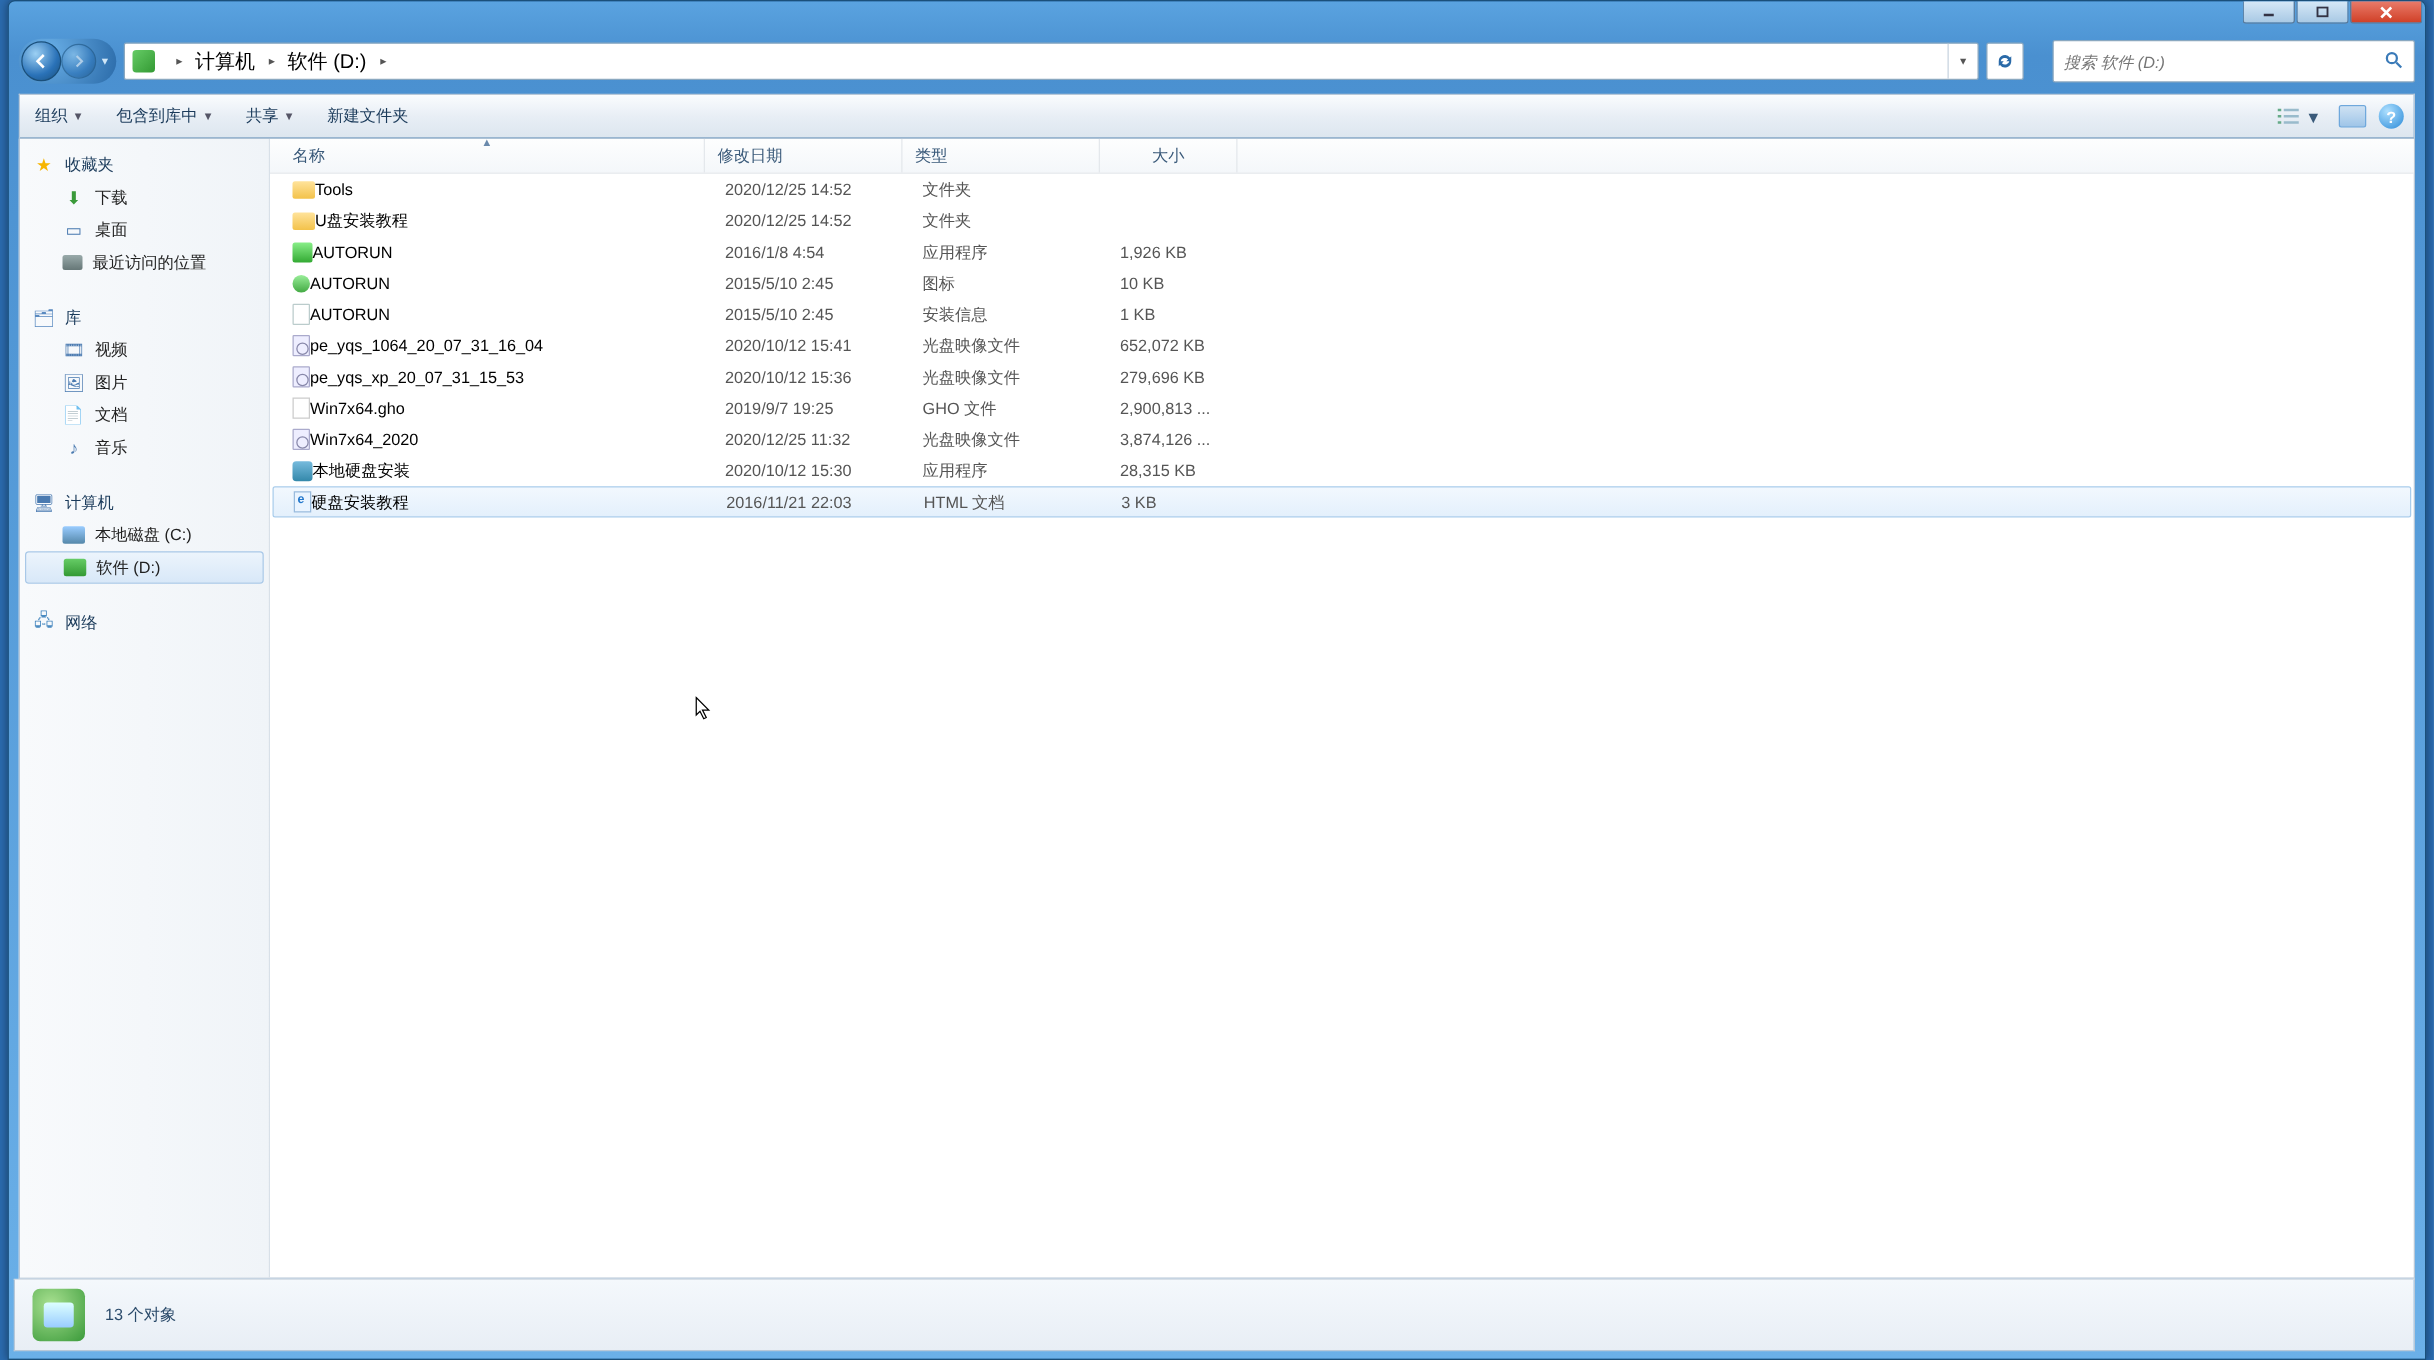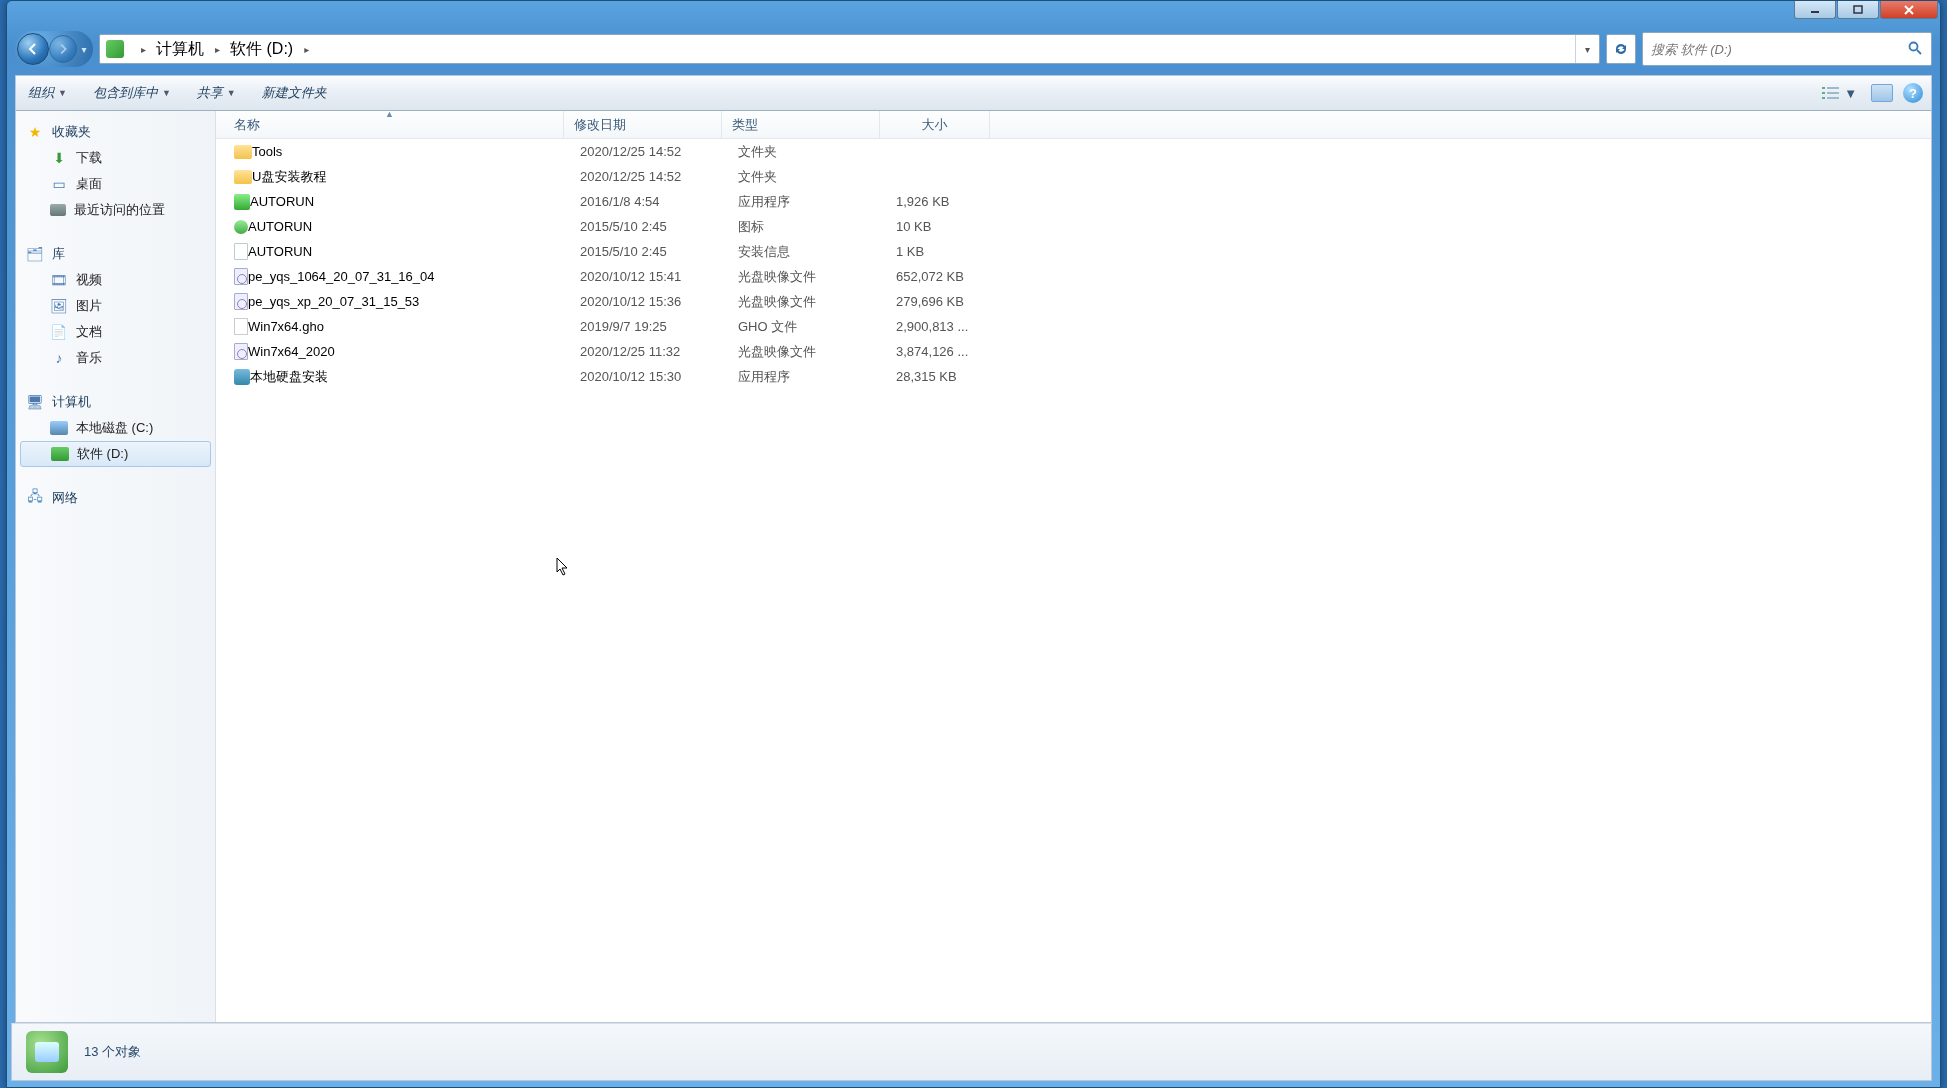--- a/index.html
+++ b/index.html
@@ -70,37 +70,37 @@
   display: flex; align-items: center; justify-content: center; color: #555; font-size: 10px;
 }
 .refresh-btn {
   width: 30px; height: 30px; background: #fff;
   border: 1px solid #8aa8c0; border-radius: 2px;
   display: flex; align-items: center; justify-content: center; color: #2a6aa8;
 }
 .searchbox {
   width: 290px; height: 30px; background: #fff;
   border: 1px solid #8aa8c0; border-radius: 2px;
-  display: flex; align-items: center; padding: 16px 8px;
+  display: flex; align-items: center; padding: 16px 8px; margin-left: 17px;
 }
 .searchbox input {
   flex: 1; border: none; outline: none; font-size: 13px;
   color: #888; font-style: italic; background: transparent;
 }
 .search-icon { color: #3a7ab8; font-size: 14px; }
 
 
 .toolbar {
   height: 36px; margin: 0 8px;
   background: linear-gradient(to bottom, #fafcfe, #e8eef5 50%, #dde6ef);
   border: 1px solid #b8c8d8; border-bottom: 1px solid #a0b0c0;
   display: flex; align-items: center; padding: 0 8px; gap: 18px;
   font-size: 13px; color: #1a3a5a;
 }
-.tool-item { display: flex; align-items: center; gap: 4px; padding: 2px 4px; font-style: italic; }
+.tool-item { display: flex; align-items: center; gap: 4px; padding: 2px 4px; }
 .tool-item .caret { font-size: 9px; color: #556; }
 .toolbar-right { margin-left: auto; display: flex; align-items: center; gap: 10px; }
 .view-btn {
   display: flex; align-items: center; gap: 4px;
   padding: 2px 4px; color: #3a5a7a;
 }
 .pane-btn {
   width: 22px; height: 18px;
   background: linear-gradient(to bottom,#cfe2f3,#9fc5e8);
   border: 1px solid #6fa8dc; border-radius: 2px;
@@ -487,20 +487,29 @@
           </div>
           <div class="file-row">
             <div class="c-name">
               <span class="file-ico fi-app"></span>
               <span>本地硬盘安装</span>
             </div>
             <div class="c-date">2020/10/12 15:30</div>
             <div class="c-type">应用程序</div>
             <div class="c-size">28,315 KB</div>
           </div>
+          <div class="file-row selected">
+            <div class="c-name">
+              <span class="file-ico fi-html"></span>
+              <span>硬盘安装教程</span>
+            </div>
+            <div class="c-date">2016/11/21 22:03</div>
+            <div class="c-type">HTML 文档</div>
+            <div class="c-size">3 KB</div>
+          </div>
           <svg class="cursor-arrow" viewBox="0 0 14 20">
           <path d="M1 1 L1 15 L4 12 L7 18 L9 17 L6 11 L11 11 Z" fill="#fff" stroke="#000" stroke-width="1"></path>
         </svg>
       </div>
     </div>
   </div>
 
   <div class="statusbar">
     <div class="status-icon"></div>
     <span>13 个对象</span>

